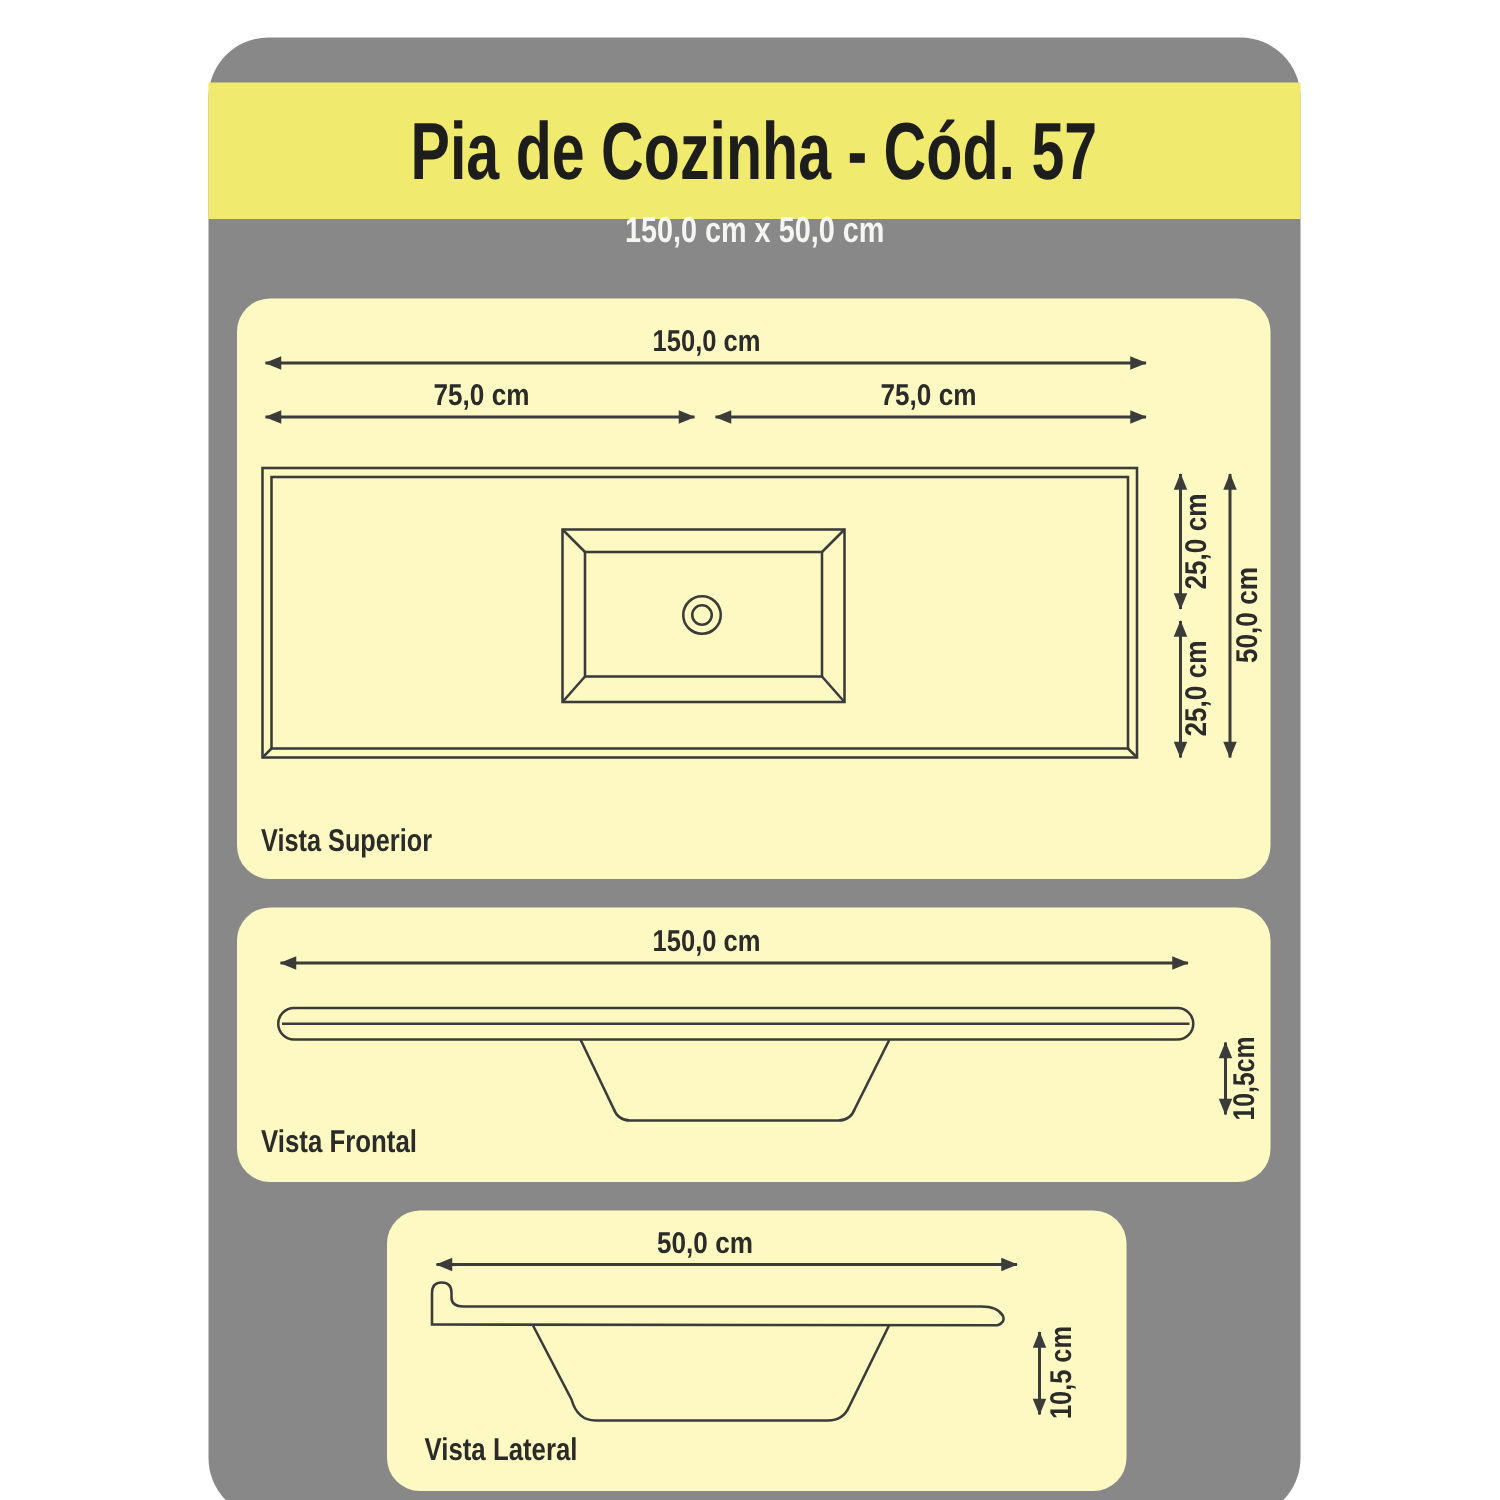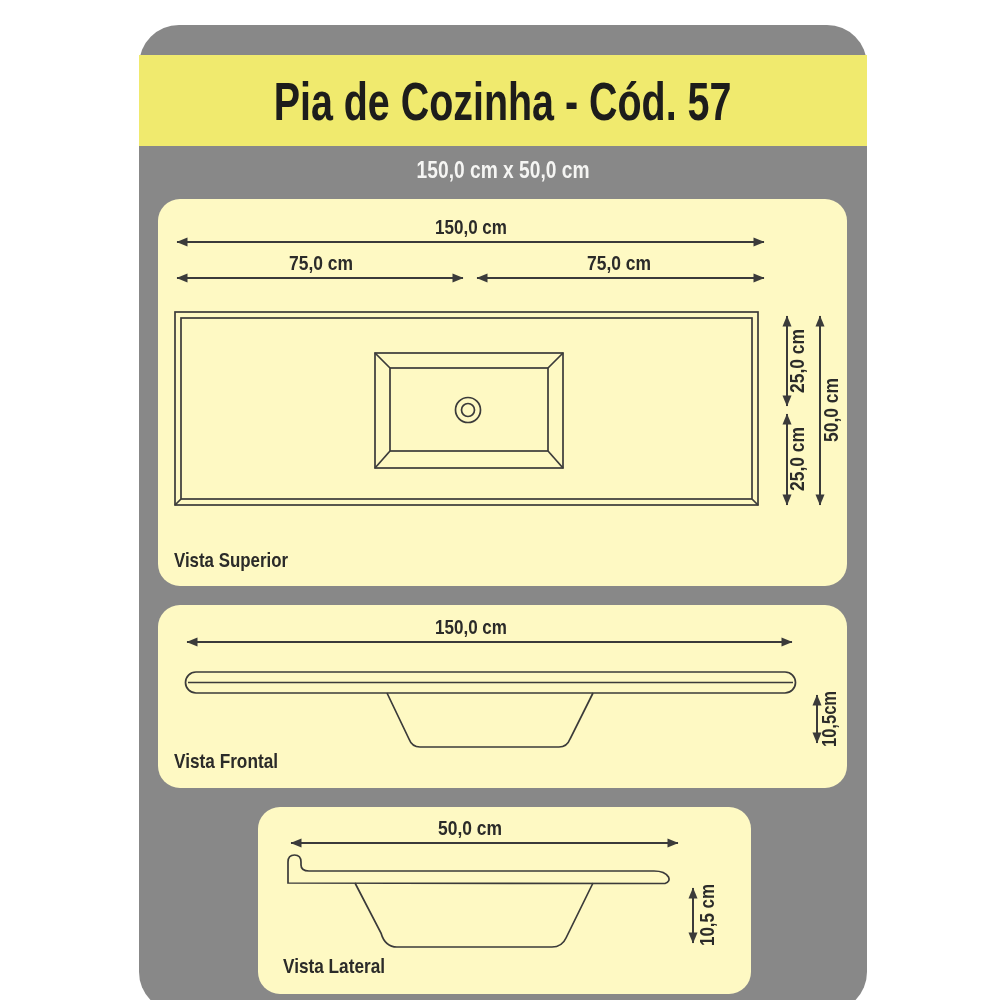--- a/index.html
+++ b/index.html
@@ -3,21 +3,21 @@
 <meta charset="utf-8">
 <style>
   html,body{margin:0;padding:0;background:#ffffff;width:1000px;height:1000px;overflow:hidden;
             font-family:"Liberation Sans",sans-serif;}
   .page{position:relative;width:1000px;height:1000px;background:#ffffff;}
   .board{position:absolute;left:139px;top:5px;width:728px;height:987px;background:#888888;border-radius:40px;margin-top:20px;}
   .title-band{position:absolute;left:0;top:30px;width:100%;height:91px;background:#f0ea6e;
               display:flex;align-items:center;justify-content:center;}
   .title-band h1{margin:0;font-size:54px;font-weight:bold;color:#1d1d1b;white-space:nowrap;
                  transform:scaleX(0.73);transform-origin:center;}
-  .subtitle{position:absolute;left:0;top:128px;width:100%;height:34px;display:flex;align-items:center;justify-content:center;
+  .subtitle{position:absolute;left:0;top:112px;width:100%;height:34px;display:flex;align-items:center;justify-content:center;
             color:#f5f5f3;font-size:24px;font-weight:bold;white-space:nowrap;}
   .subtitle span{transform:scaleX(0.8);transform-origin:center;}
   .panel{position:absolute;background:#fef9c3;border-radius:22px;}
   .panel-superior{left:19px;top:174px;width:689px;height:387px;}
   .panel-frontal{left:19px;top:580px;width:689px;height:183px;}
   .panel-lateral{left:119px;top:782px;width:493px;height:187px;}
   svg{display:block;width:100%;height:100%;}
   .dl{stroke:#3b3b3a;stroke-width:2;fill:none;}          
   .ol{stroke:#3b3b3a;stroke-width:1.7;fill:none;}        
   .dim{fill:#2b2b29;font-size:20px;font-weight:bold;}

